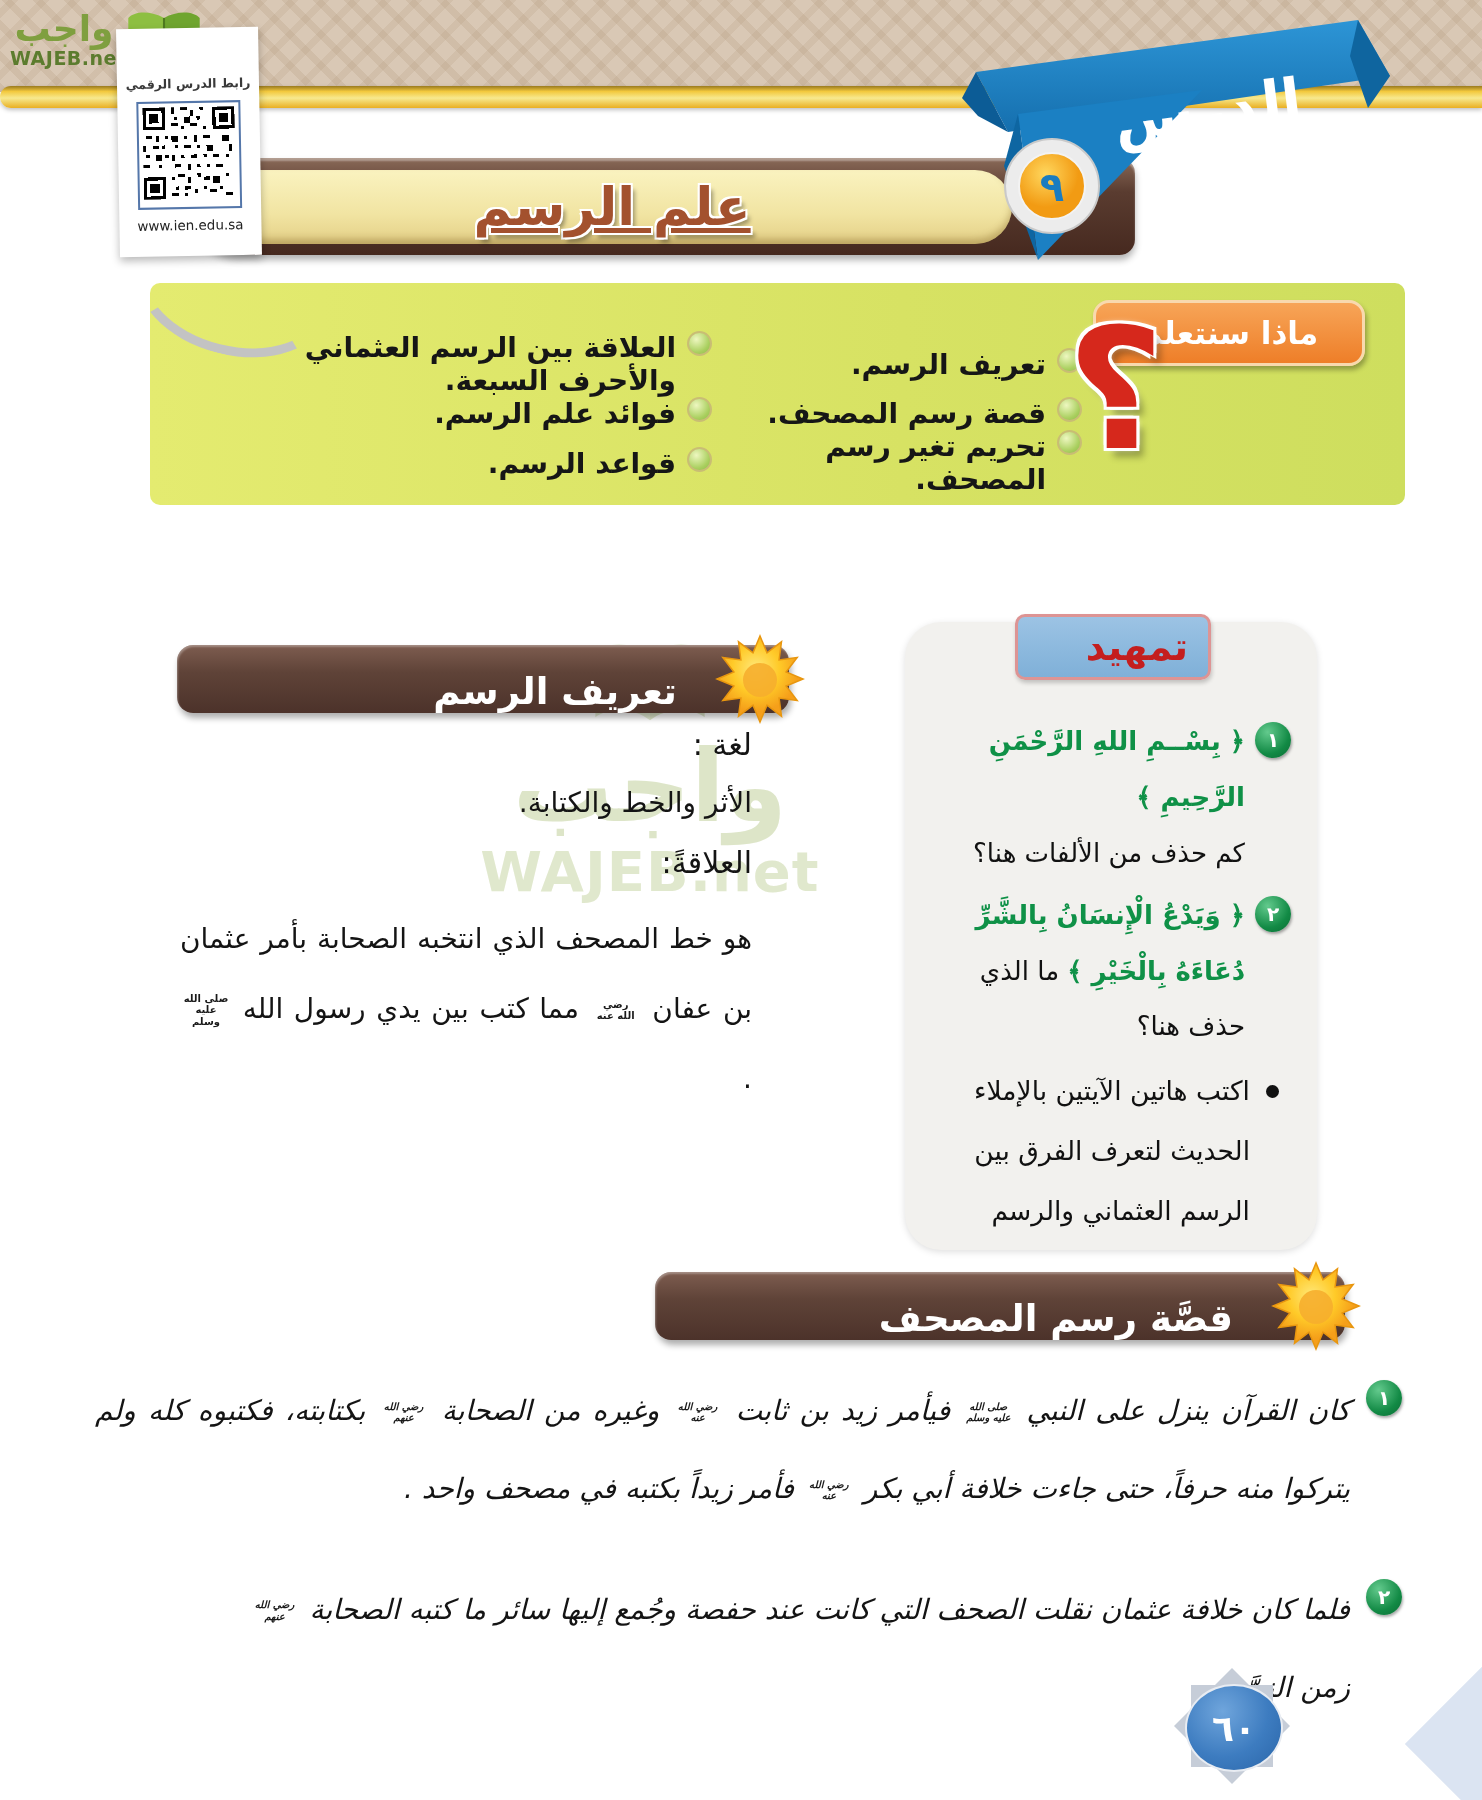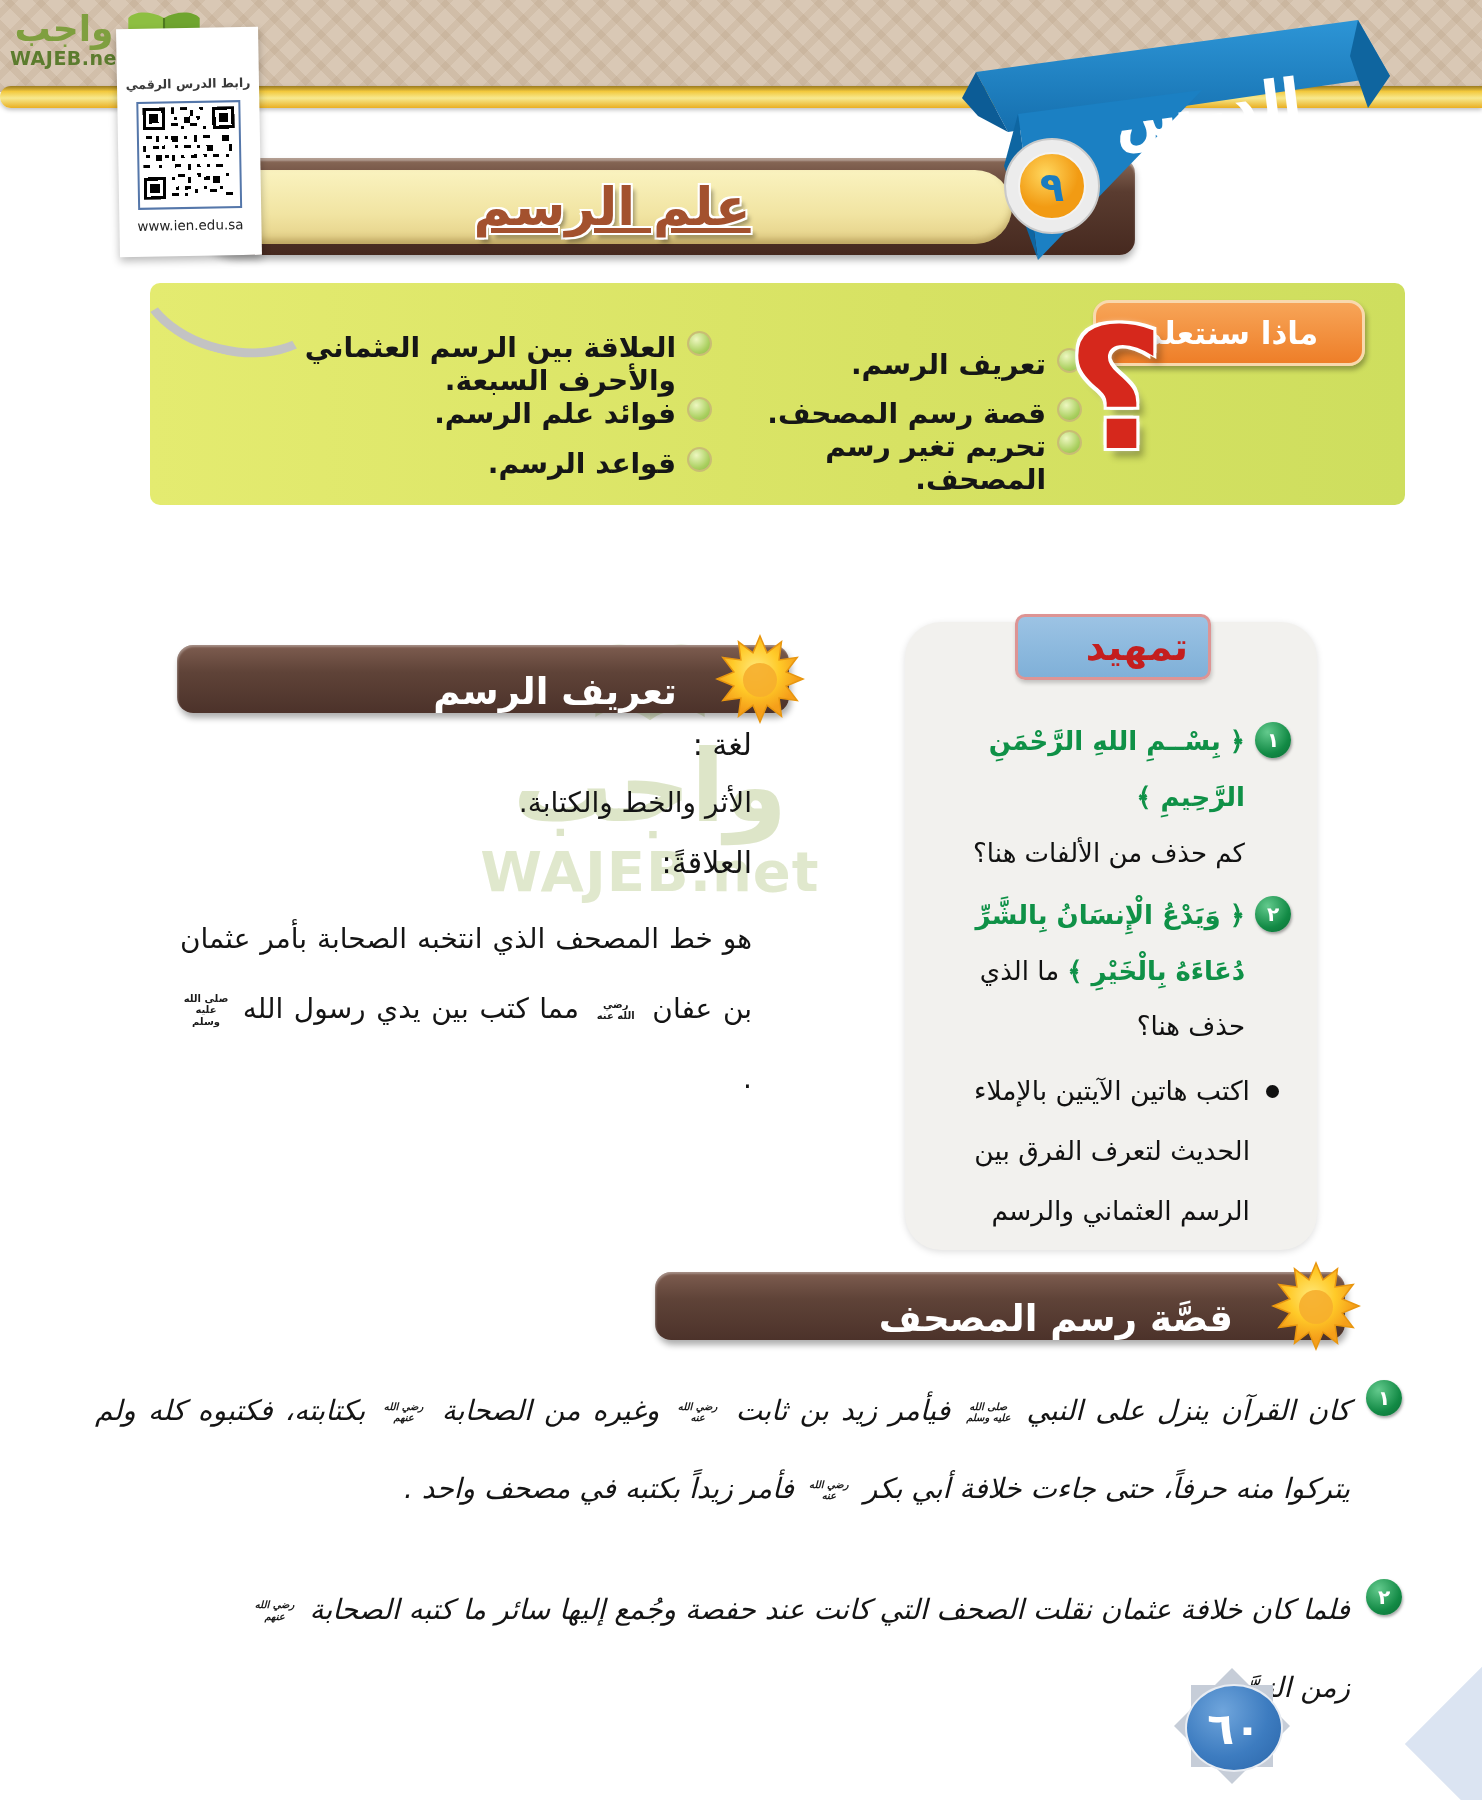--- a/index.html
+++ b/index.html
@@ -108,21 +108,21 @@
   .story-item{display:flex;gap:16px;margin-bottom:42px;}
   .story-text{flex:1;font-size:28px;line-height:2.8;color:#141414;text-align:justify;font-style:italic;}
   .story-text.second{text-align:right;}
   
   .badge{position:absolute;left:1166px;top:1660px;width:132px;height:132px;z-index:4;}
   .badge .sq{position:absolute;left:25px;top:25px;width:82px;height:82px;background:#c6cdd8;}
   .badge .sq.r45{transform:rotate(45deg);}
   .badge-circle{position:absolute;left:19px;top:24px;width:94px;height:84px;border-radius:50%;
     background:radial-gradient(circle at 38% 30%,#6fa5dc,#3d7cc0 55%,#2a65a8);
     border:2px solid #e8ecf2;display:flex;align-items:center;justify-content:center;
-    color:#fff;font-size:44px;font-weight:bold;}
+    color:#fff;font-size:36px;font-weight:bold;}
   .corner-deco{position:absolute;right:-58px;top:1688px;width:112px;height:112px;background:#dbe4f2;
     transform:rotate(45deg);z-index:1;}
 </style>
 </head>
 <body>
 
 <div class="page">
 
   <div class="top-band"></div>
   <div class="gold-bar"></div>

